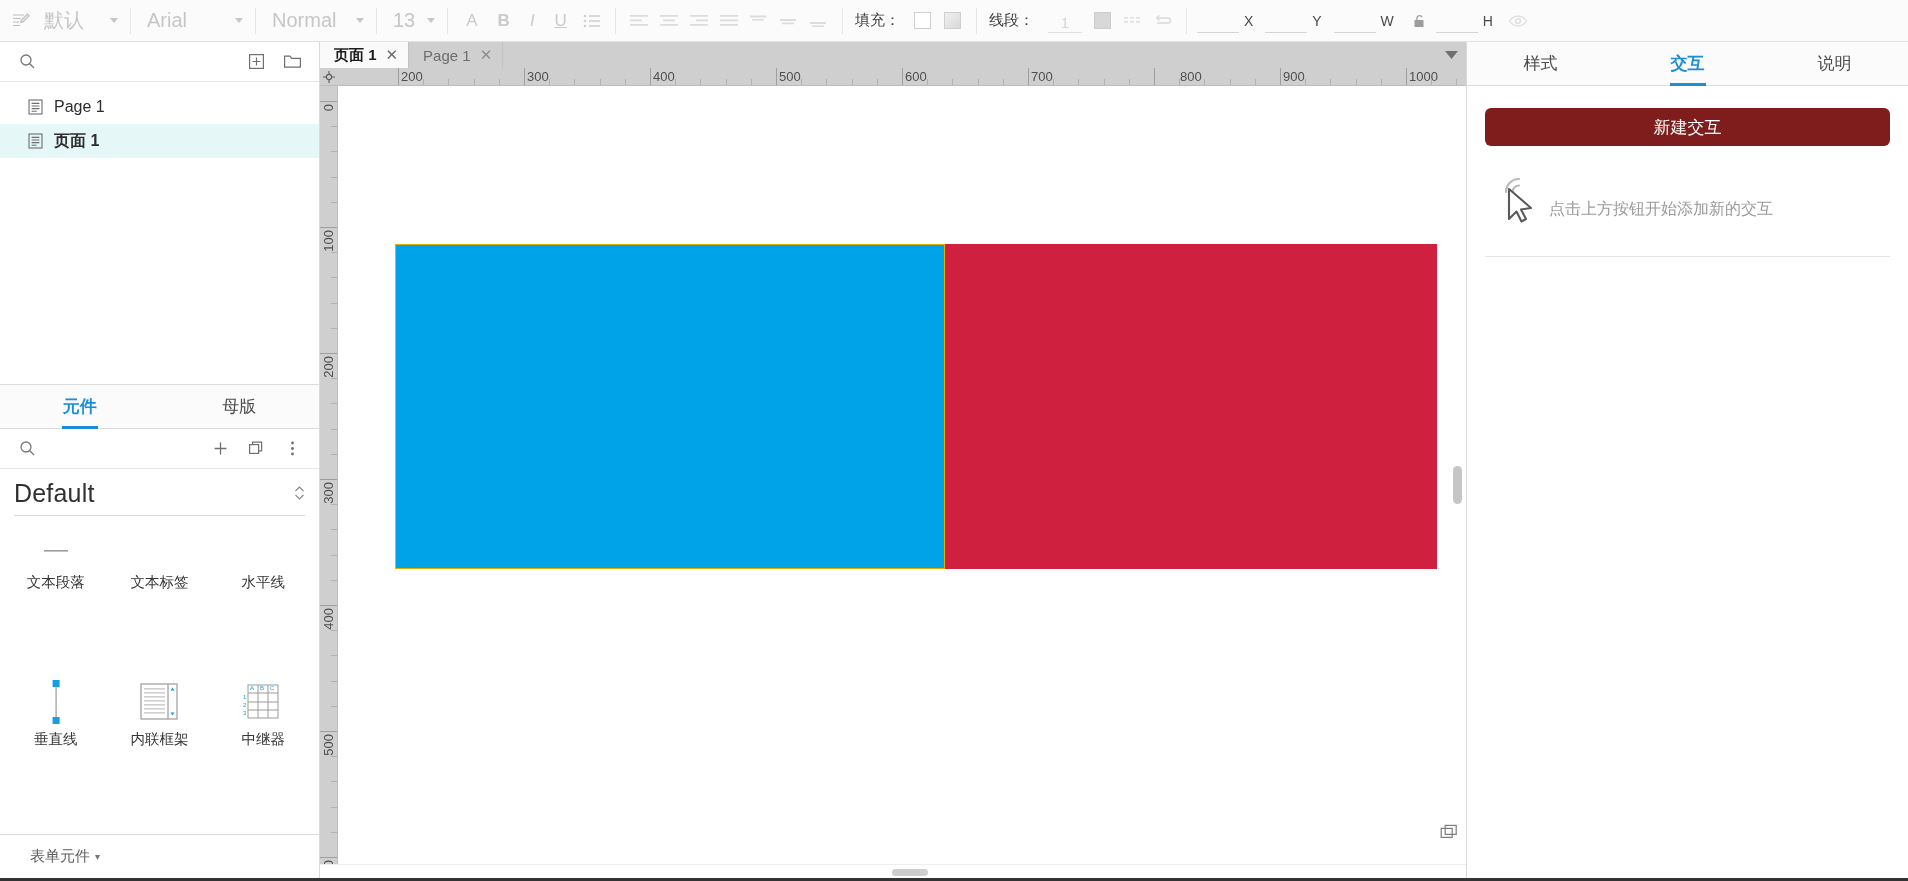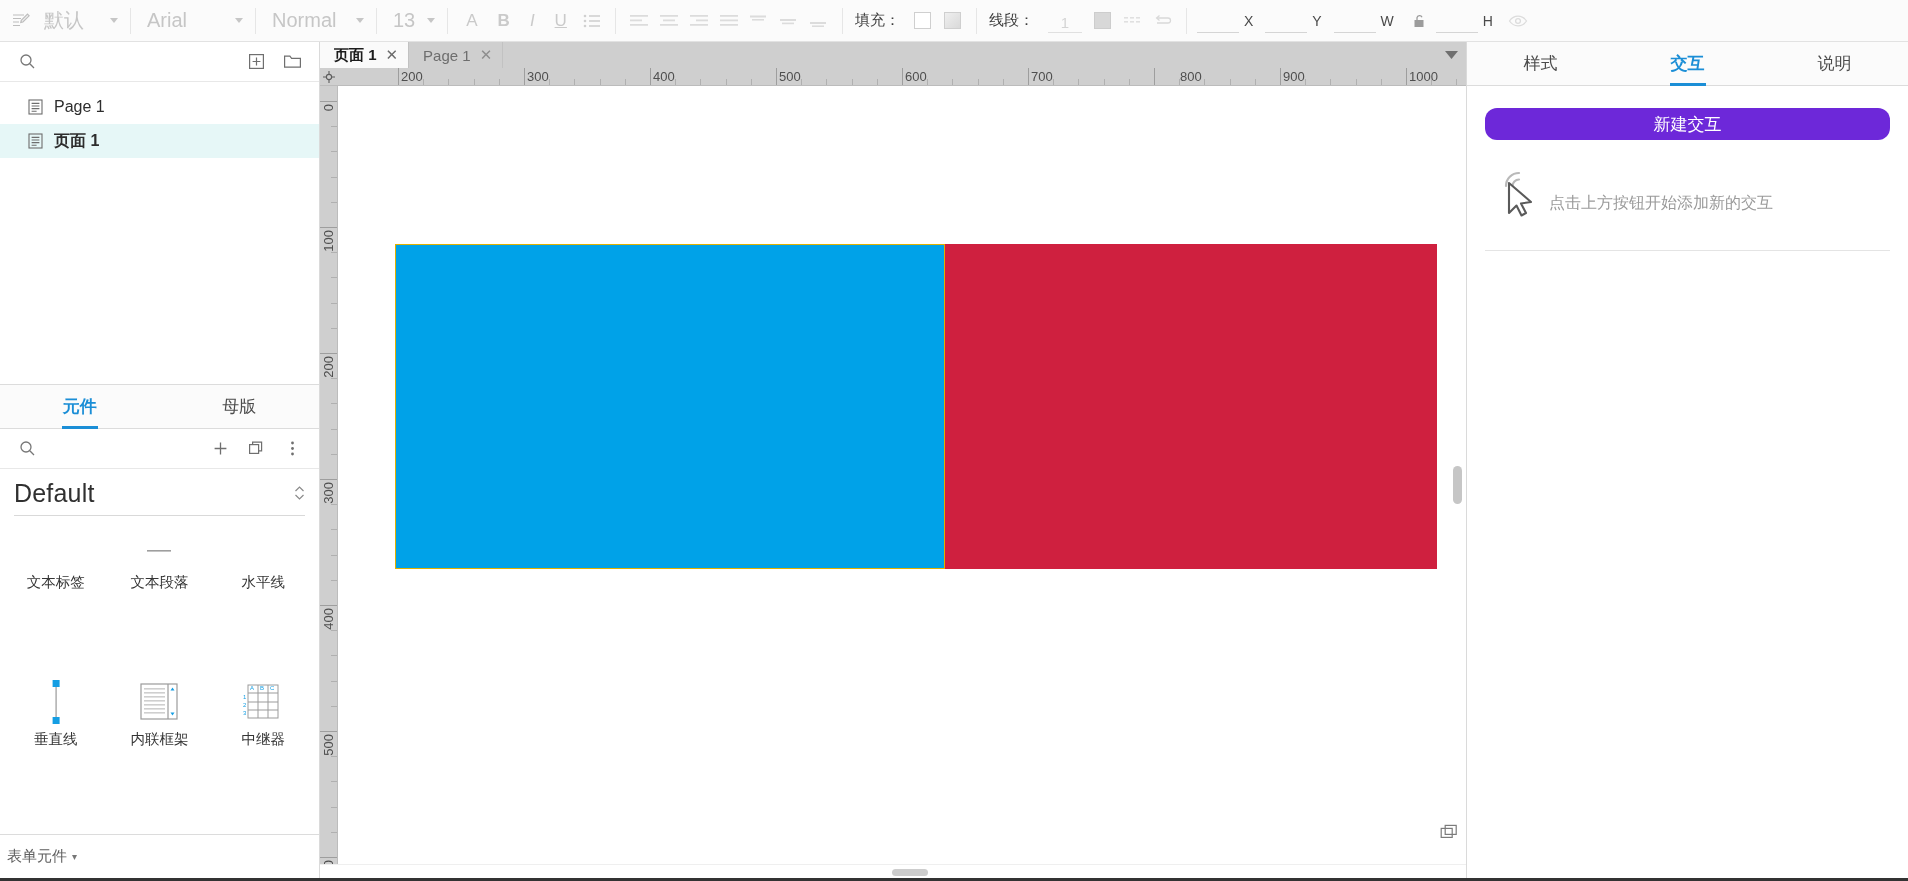--- a/index.html
+++ b/index.html
@@ -123,21 +123,21 @@
   }
   .widget-cell {
     display: flex; flex-direction: column; align-items: center; justify-content: flex-end;
     height: 72px; padding-bottom: 2px;
   }
   .widget-cell.tall { height: 96px; justify-content: center; }
   .widget-art { height: 46px; display: flex; align-items: center; justify-content: center; }
   .widget-label { font-size: 14.5px; color: #353535; margin-top: 5px; text-align: center; }
   .left-footer {
     height: 44px; min-height: 44px; border-top: 1px solid #dcdcdc;
-    display: flex; align-items: center; padding: 0 7px;
+    display: flex; align-items: center; padding: 0 30px;
     font-size: 15px; color: #5d5d5d;
   }
   .left-footer .tri { margin-left: 5px; font-size: 10px; color: #777; }
 
   
   .center { flex: 1; display: flex; flex-direction: column; min-width: 0; background: #fff; position: relative; }
   .tabbar {
     height: 26px; min-height: 26px; background: #cfcfcf;
     display: flex; align-items: stretch; position: relative;
   }
@@ -207,23 +207,23 @@
   
   .right {
     width: 442px; min-width: 442px;
     border-left: 1px solid #dadada;
     background: #fff;
     display: flex; flex-direction: column;
   }
   .right .tabs-row { background: #fbfbfb; }
   .right-body { padding: 22px 18px 0 18px; }
   .btn-primary {
-    width: 100%; height: 32px; background: #6d28d9; color: #fff;
+    width: 100%; height: 38px; background: #7f1d1d; color: #fff;
     display: flex; align-items: center; justify-content: center;
-    font-size: 17px; border: none; border-radius: 12px; font-family: inherit;
+    font-size: 17px; border: none; border-radius: 6px; font-family: inherit;
   }
   .empty-state {
     display: flex; align-items: center;
     padding-top: 24px; padding-bottom: 22px;
     border-bottom: 1px solid #e4e4e4;
   }
   .empty-state .hint {
     margin-top: 14px; font-size: 16px; color: #9a9a9a;
   }
 
@@ -493,31 +493,31 @@
               <path d="M1.5 7 5.5 3l4 4"></path>
                 <path d="M1.5 11l4 4 4-4"></path>
             </svg>
           </span>
         </div>
         <div class="lib-rule"></div>
 
         <div class="widget-grid">
 
           <div class="widget-cell">
-            <div class="widget-art"></div>
-            <div class="widget-label">文本标签</div>
-          </div>
-
-          <div class="widget-cell">
             <div class="widget-art">
               <svg width="46" height="30" viewBox="0 0 46 30">
                   <rect x="11" y="20" width="24" height="1.6" fill="#9e9e9e"></rect>
                 </svg>
             </div>
             <div class="widget-label">文本段落</div>
+          </div>
+
+          <div class="widget-cell">
+            <div class="widget-art"></div>
+            <div class="widget-label">文本标签</div>
           </div>
 
           <div class="widget-cell">
             <div class="widget-art"></div>
             <div class="widget-label">水平线</div>
           </div>
 
           <div class="widget-cell tall">
             <div class="widget-art">
               <svg width="20" height="46" viewBox="0 0 20 46">

